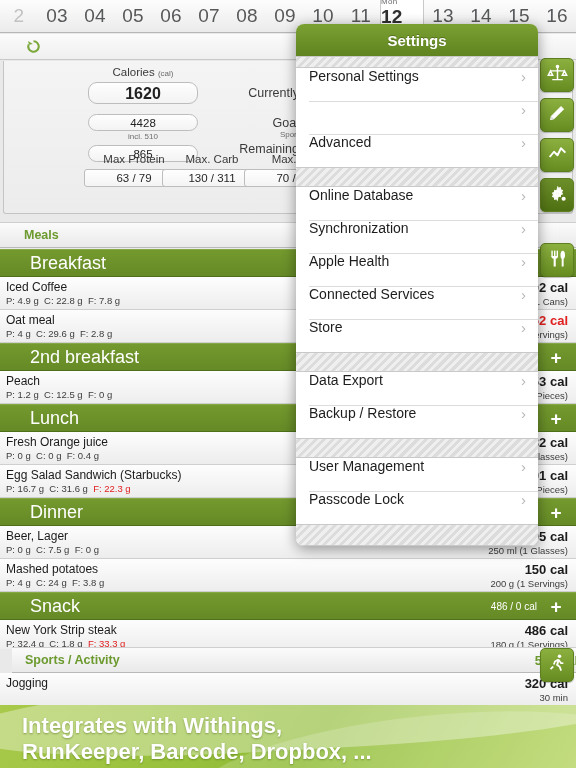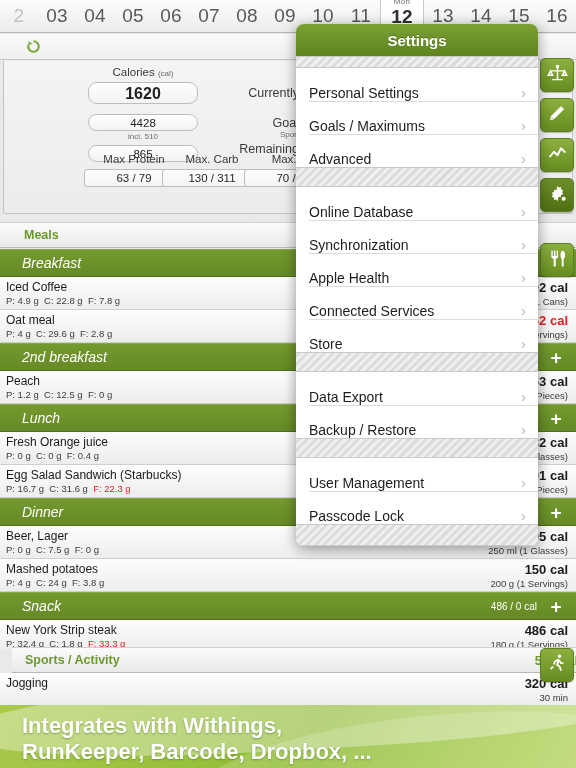--- a/index.html
+++ b/index.html
@@ -21,21 +21,21 @@
   }
   .dcell{
     flex:0 0 auto; width:38px;
     display:flex; align-items:center; justify-content:center;
     font-size:19px; color:#57585a; letter-spacing:.3px;
   }
   .dcell.faded{ color:#c2c2c2; }
   .dcell.today{
     width:44px; background:#fff;
     border-left:1px solid #c9c9c9; border-right:1px solid #c9c9c9;
-    flex-direction:column; justify-content:center; align-items:center;
+    flex-direction:column; justify-content:center; align-items:flex-start;
     line-height:1;
   }
   .dcell.today .dow{ font-size:8px; color:#6b6c6e; margin-bottom:1px;}
   .dcell.today .num{ font-size:19px; font-weight:bold; color:#303030;}
   .dcell.today .mon{ font-size:8px; color:#6b6c6e; margin-top:1px;}
 
   
   #dc-header{
     position:absolute; left:0; top:34px; width:576px; height:26px;
     background:linear-gradient(#fbfbfb,#efefef);
@@ -86,21 +86,21 @@
   #meal-list{
     position:absolute; left:0; top:249px; width:576px; height:400px;
     overflow:hidden; background:#fff;
   }
   .sec-head{
     height:28px; background:linear-gradient(#74992e,#658a26);
     border-top:1px solid #86a845; border-bottom:1px solid #4f6f1b;
     display:flex; align-items:center; color:#fff;
     position:relative;
   }
-  .sec-head .name{ margin-left:22px; font-size:14px;font-style:italic; }
+  .sec-head .name{ margin-left:30px; font-size:18px; }
   .sec-head .cals{ margin-left:auto; font-size:10px; margin-right:8px;}
   .plus{
     width:22px; margin-right:9px; text-align:center;
     font-size:19px; font-weight:bold; line-height:1; color:#fff;
   }
   .item{
     height:33px; background:linear-gradient(#fdfdfd,#ededed);
     border-bottom:1px solid #cfcfcf;
     position:relative; padding:3px 0 0 0;
   }
@@ -146,21 +146,21 @@
     display:flex; align-items:center; justify-content:center;
     text-shadow:0 -1px 0 rgba(0,0,0,.25);
   }
   .gap{
     height:20px;
     background:
       repeating-linear-gradient(-45deg,#dcdcdc 0 3px,#efefef 3px 6px);
     border-top:1px solid #c9c9c9; border-bottom:1px solid #c9c9c9;
   }
   .srow{
-    height:33px; background:#fff; display:flex; align-items:flex-end;
+    height:33px; background:#fff; display:flex; align-items:flex-start;
     position:relative; padding-left:13px;
   }
   .srow + .srow::before{
     content:""; position:absolute; left:13px; right:0; top:0; height:1px; background:#dcdcdc;
   }
   .srow .slabel{ font-size:14px; color:#1d1d1d; }
   .srow .chev{ margin-left:auto; margin-right:12px; color:#b8b8b8; font-size:15px; }
 
   
   #banner{
@@ -393,21 +393,20 @@
 
 <div id="settings">
   <div id="settings-title">Settings</div>
   <div id="settings-body">
       <div class="gap" style="height: 12px;"></div>
       <div class="srow">
         <span class="slabel">Personal Settings</span>
         <span class="chev">›</span>
       </div>
       <div class="srow">
-        <span class="slabel">Goals / Maximums</span>
         <span class="chev">›</span>
       </div>
       <div class="srow">
         <span class="slabel">Advanced</span>
         <span class="chev">›</span>
       </div>
       <div class="gap"></div>
       <div class="srow">
         <span class="slabel">Online Database</span>
         <span class="chev">›</span>

